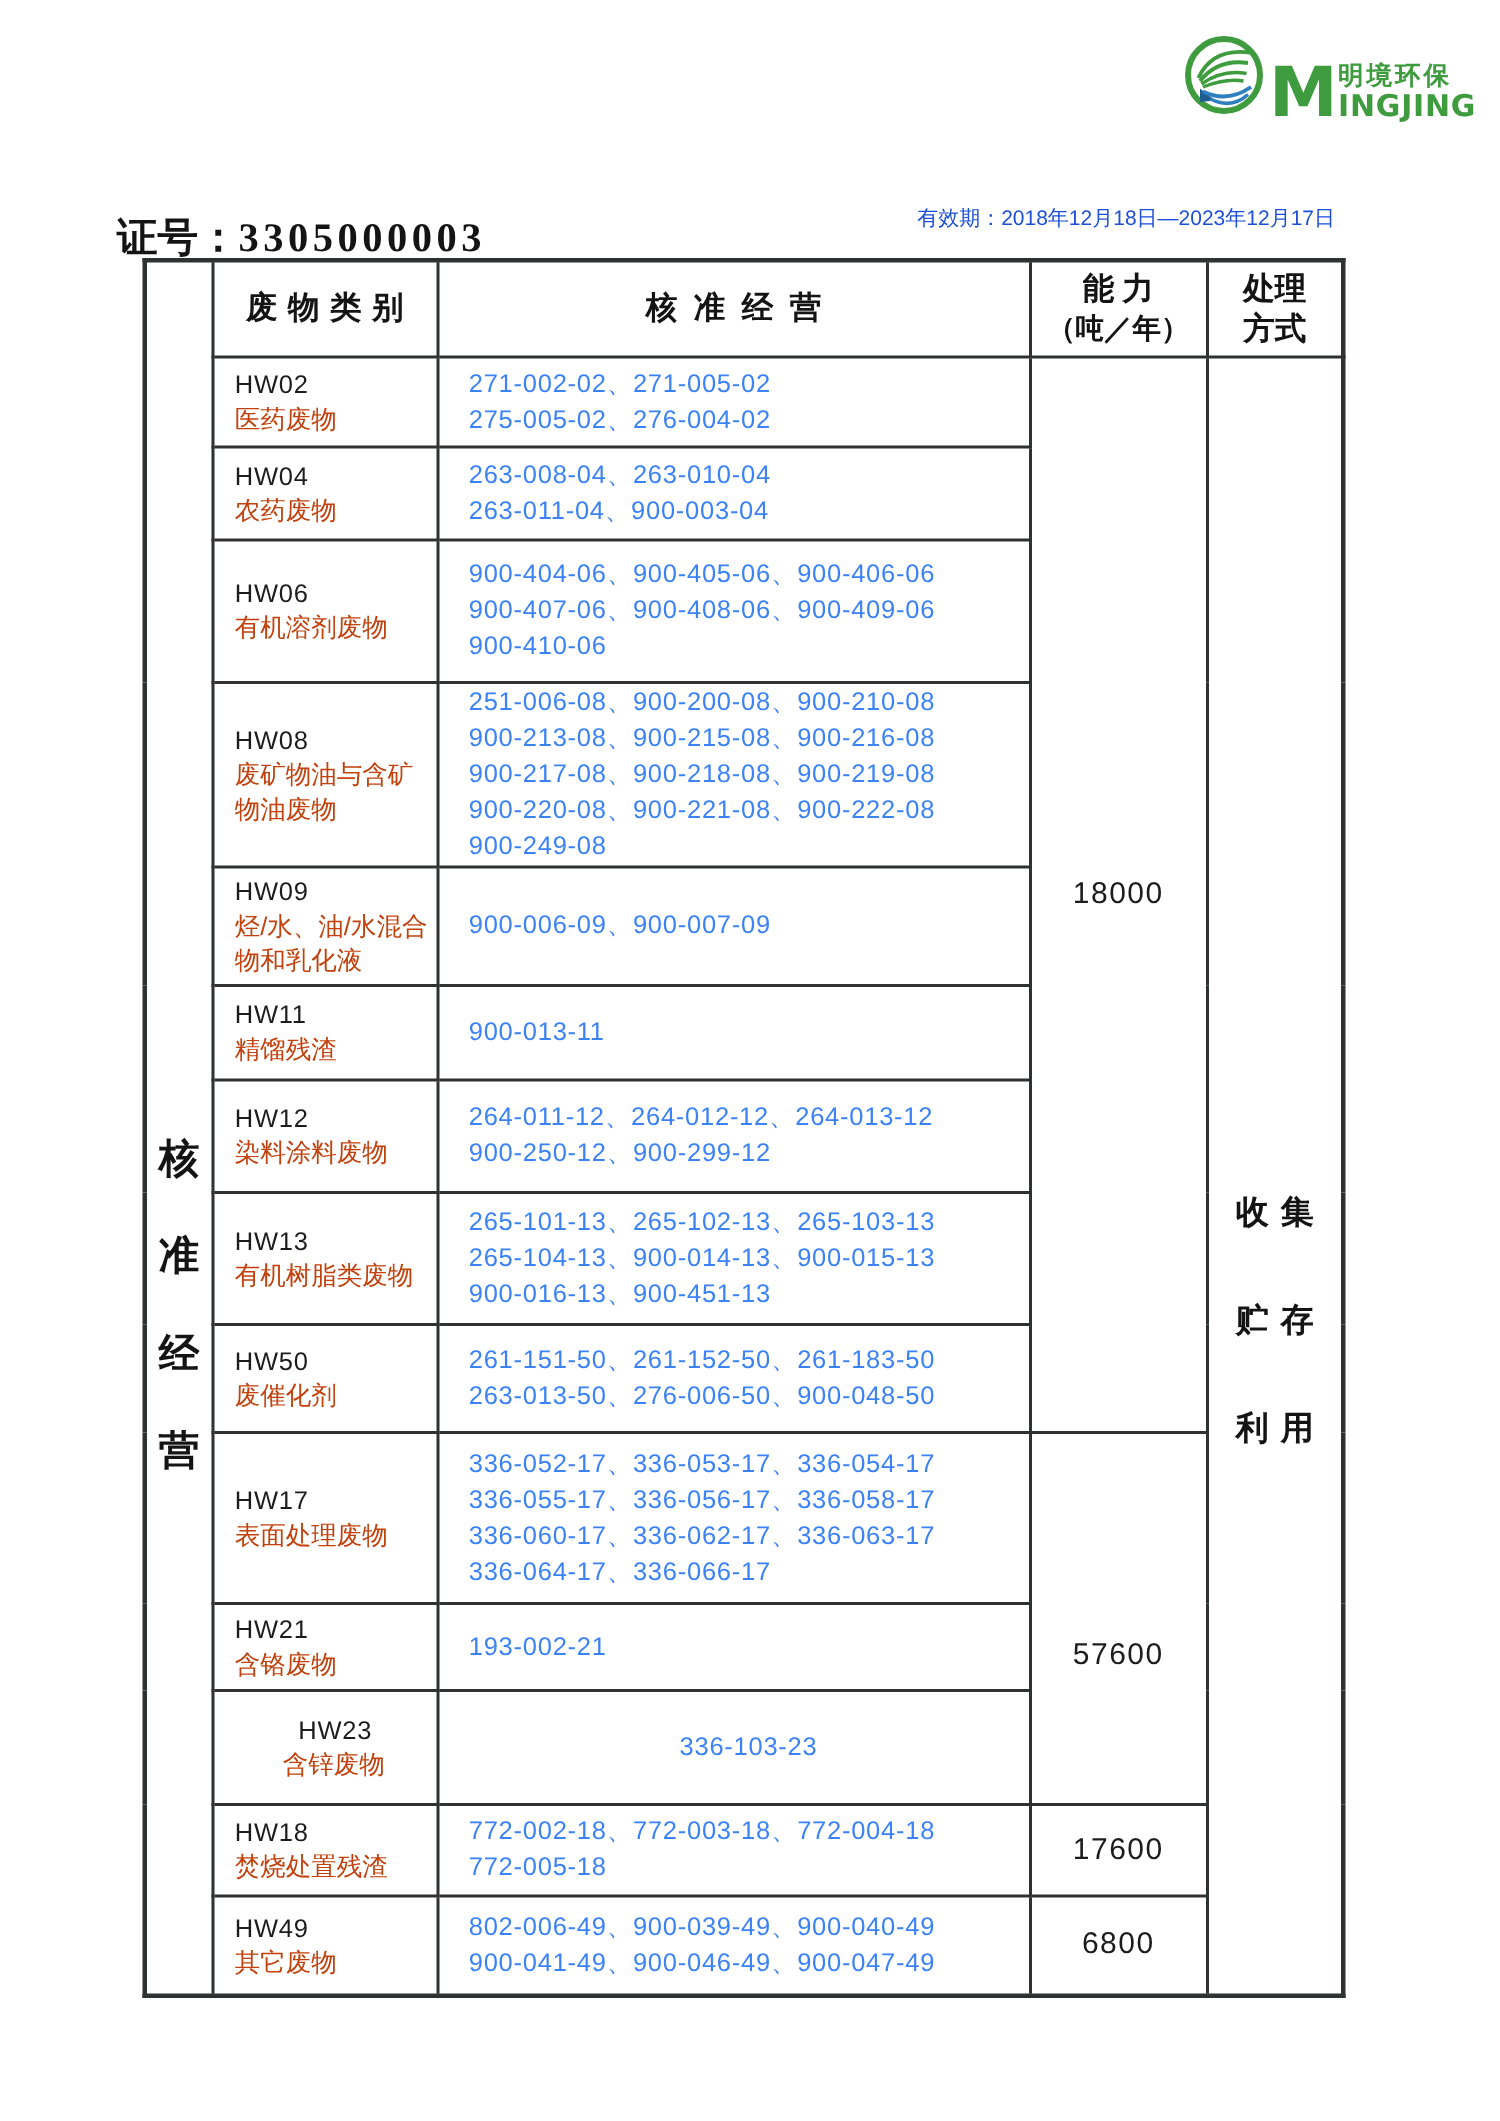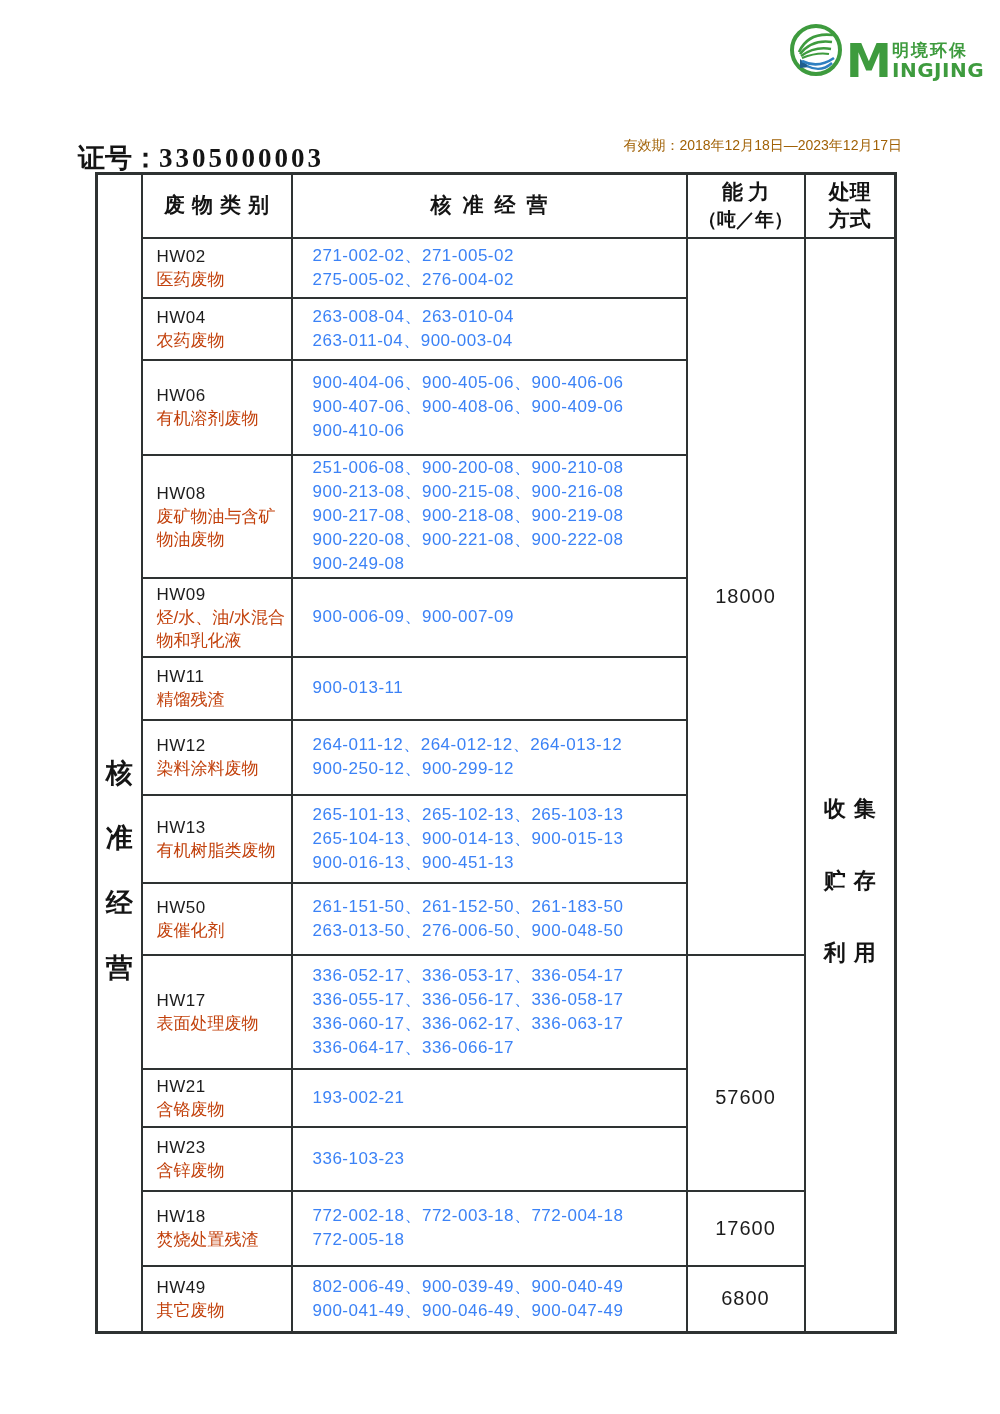--- a/index.html
+++ b/index.html
@@ -36,23 +36,23 @@
     font-family: "Liberation Serif", "DejaVu Serif", serif;
     font-weight: bold;
     font-size: 27px;
     color: #141414;
     white-space: nowrap;
     margin-top: 20px;
   }
   .cert-line .num { letter-spacing: 3px; }
   .validity {
     position: absolute;
-    right: 98px; top: 137px;
+    right: 110px; top: 137px;
     font-size: 14px;
-    color: #a16207;
+    color: #1d4ed8;
     white-space: nowrap;
   }
 
   
   table.lic {
     position: absolute;
     left: 95px; top: 172px;
     width: 800px;
     border-collapse: collapse;
     table-layout: fixed;
@@ -74,22 +74,22 @@
   tr.r2  { height: 62px; border-radius: 15px; }
   tr.r3  { height: 95px; }
   tr.r4  { height: 123px; }
   tr.r5  { height: 79px; }
   tr.r6  { height: 63px; }
   tr.r7  { height: 75px; }
   tr.r8  { height: 88px; }
   tr.r9  { height: 72px; }
   tr.r10 { height: 114px; }
   tr.r11 { height: 58px; }
-  tr.r12 { height: 64px; }
-  tr.r13 { height: 75px; margin-top: 24px; }
+  tr.r12 { height: 76px; text-align: center; }
+  tr.r13 { height: 61px; margin-top: 24px; }
   tr.r14 { height: 67px; }
 
   .hdr {
     font-family: "Liberation Serif", "DejaVu Serif", serif;
     font-weight: bold;
     font-size: 21px;
     text-align: center;
     color: #141414;
     line-height: 27px;
   }

